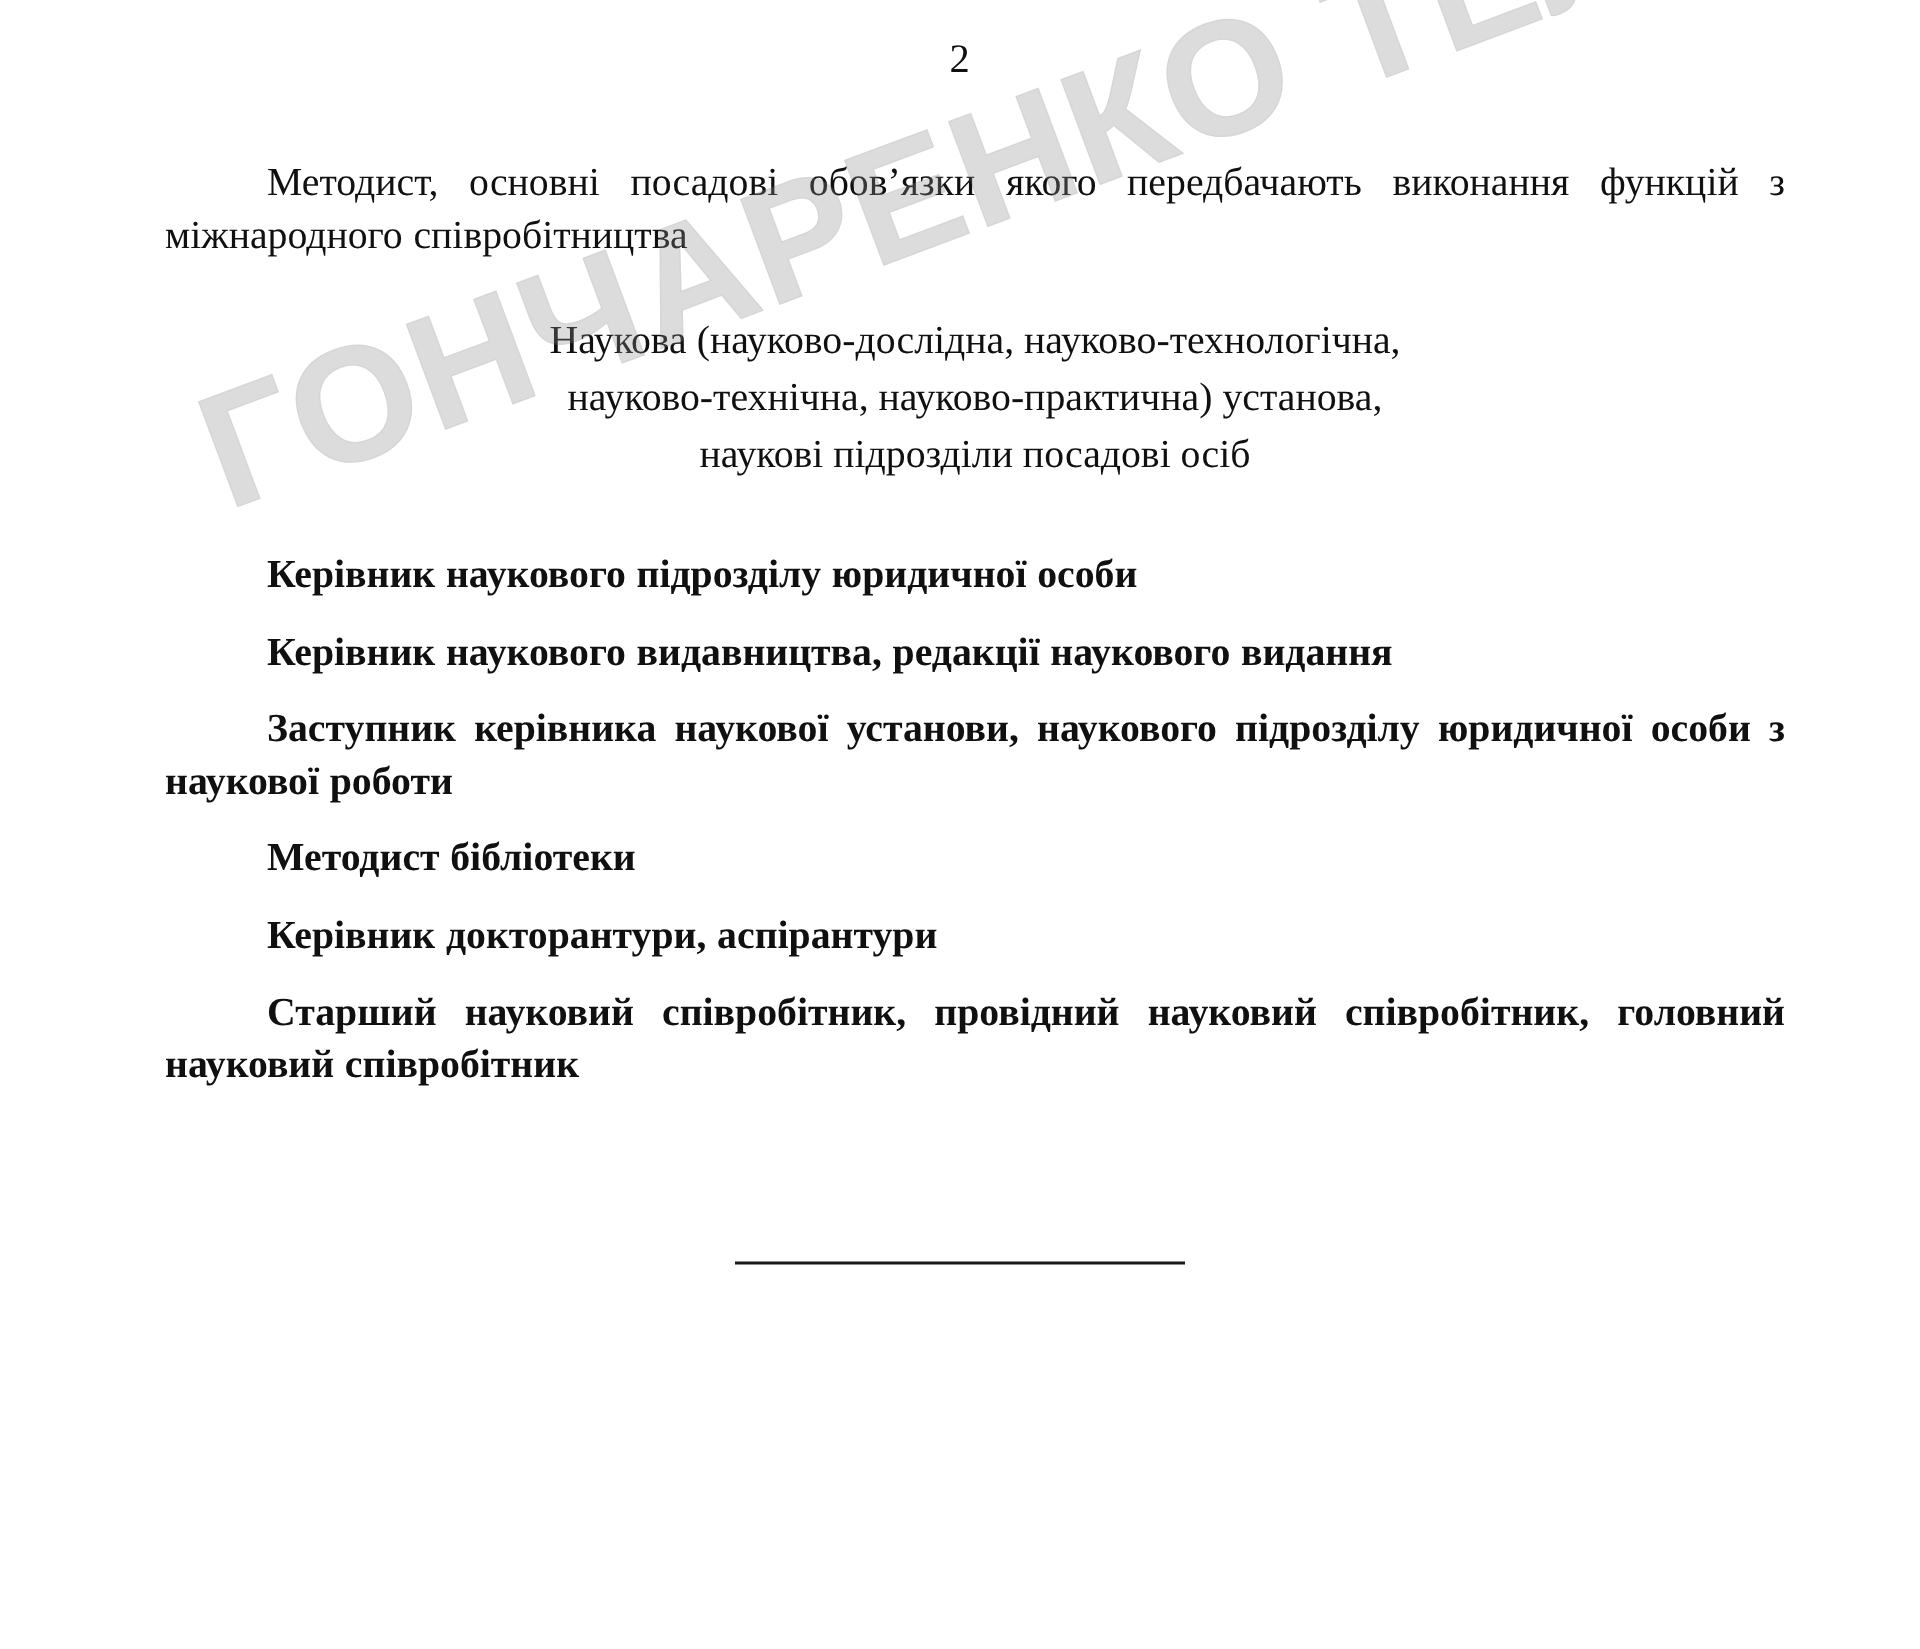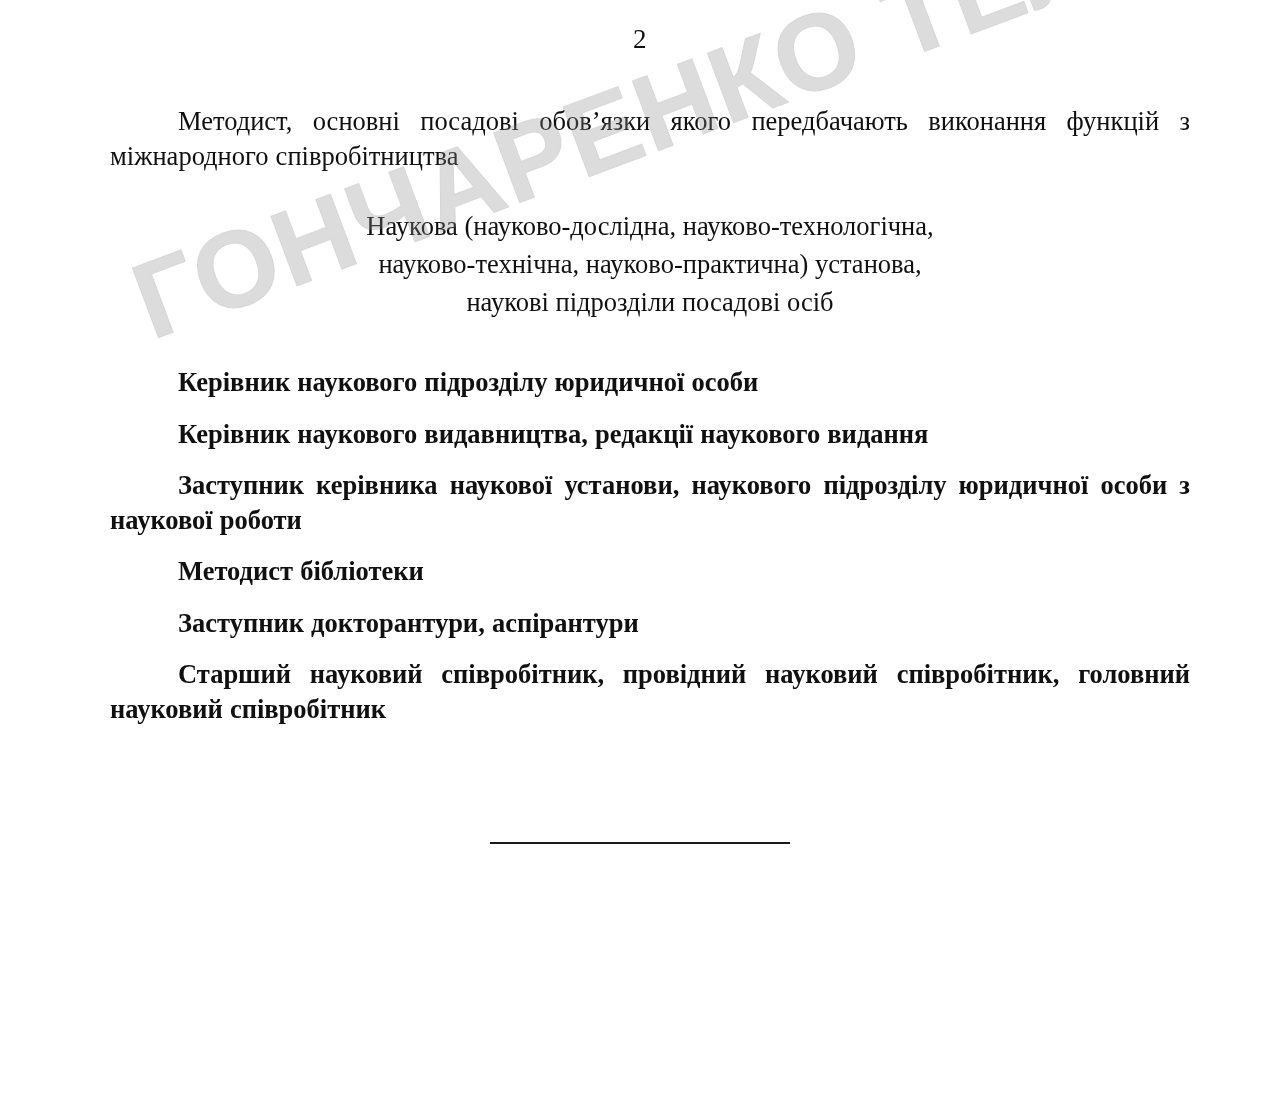--- a/index.html
+++ b/index.html
@@ -120,21 +120,21 @@
       <div class="heading-line">Наукова (науково-дослідна, науково-технологічна,</div>
       <div class="heading-line">науково-технічна, науково-практична) установа,</div>
       <div class="heading-line">наукові підрозділи посадові осіб</div>
     </div>
 
     <div class="list">
       <p class="para">Керівник наукового підрозділу юридичної особи</p>
       <p class="para">Керівник наукового видавництва, редакції наукового видання</p>
       <p class="para">Заступник керівника наукової установи, наукового підрозділу юридичної особи з наукової роботи</p>
       <p class="para">Методист бібліотеки</p>
-      <p class="para">Заступник докторантури, аспірантури</p>
+      <p class="para">Керівник докторантури, аспірантури</p>
       <p class="para">Старший науковий співробітник, провідний науковий співробітник, головний науковий співробітник</p>
     </div>
 
   </div>
 
   <div class="rule-wrap">
     <span class="rule"></span>
   </div>
 
   <div class="watermark">ГОНЧАРЕНКО ТЕЛЕГРАМ</div>

